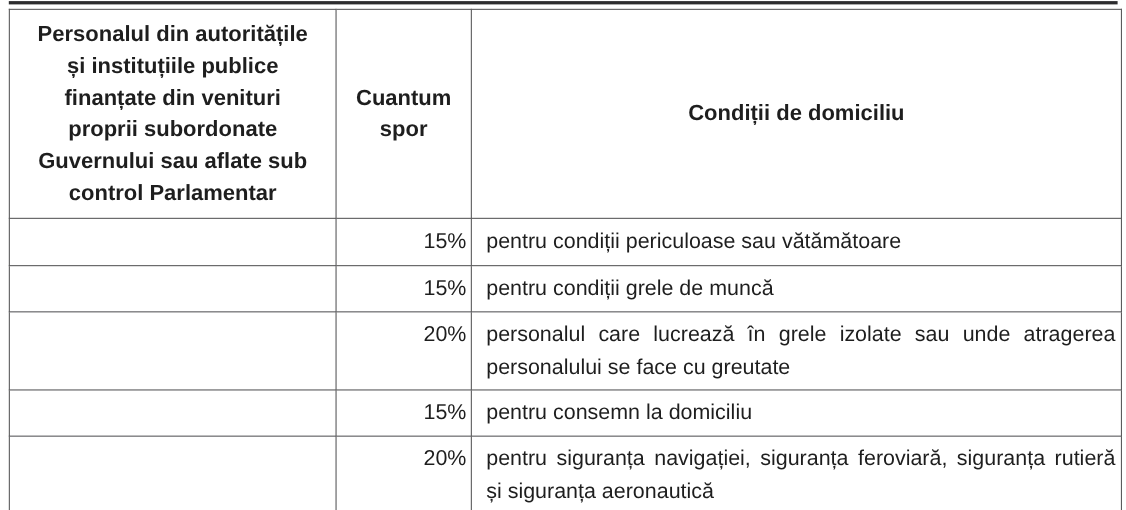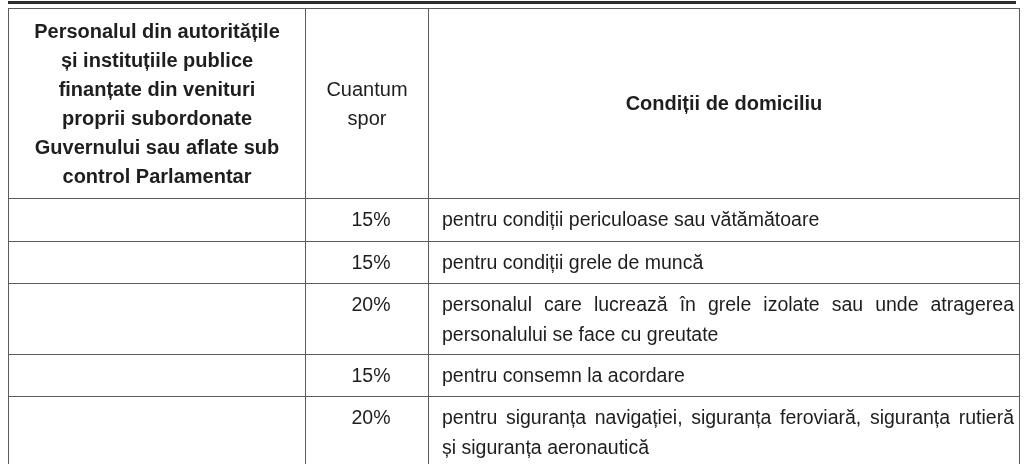--- a/index.html
+++ b/index.html
@@ -49,41 +49,41 @@
     font-size: 20px;
     line-height: 29px;
     white-space: pre-line;
     padding: 2px 4px;
     margin-left: 21px;
   }
   th.h-col2 {
     width: 123px;
     vertical-align: middle;
     text-align: center;
-    font-weight: normal;
+    font-weight: bold;
     font-size: 20px;
     line-height: 29px;
     white-space: pre-line;
     padding: 2px 2px;
   }
   th.h-col3 {
     width: 591px;
     vertical-align: middle;
     text-align: center;
     font-weight: bold;
     font-size: 20px;
     line-height: 29px;
     padding: 2px 8px;
   }
   td.c-empty {
     height: 100%;
   }
   td.c-cuantum {
     vertical-align: top;
-    text-align: center;
+    text-align: right;
     font-size: 19.5px;
     line-height: 30px;
     padding: 5px 4px 5px 12px;
   }
   td.c-conditii {
     vertical-align: top;
     text-align: justify;
     font-size: 19.5px;
     line-height: 30px;
     padding: 5px 5px 5px 13px;
@@ -134,21 +134,21 @@
 
       <tr class="r-3">
         <td class="c-empty"></td>
         <td class="c-cuantum">20%</td>
         <td class="c-conditii">personalul care lucrează în grele izolate sau unde atragerea personalului se face cu greutate</td>
       </tr>
 
       <tr class="r-4">
         <td class="c-empty"></td>
         <td class="c-cuantum">15%</td>
-        <td class="c-conditii">pentru consemn la acordare</td>
+        <td class="c-conditii">pentru consemn la domiciliu</td>
       </tr>
 
       <tr class="r-5 last-row">
         <td class="c-empty"></td>
         <td class="c-cuantum">20%</td>
         <td class="c-conditii">pentru siguranța navigației, siguranța feroviară, siguranța rutieră și siguranța aeronautică</td>
       </tr>
     </tbody>
   </table>
 </div>

